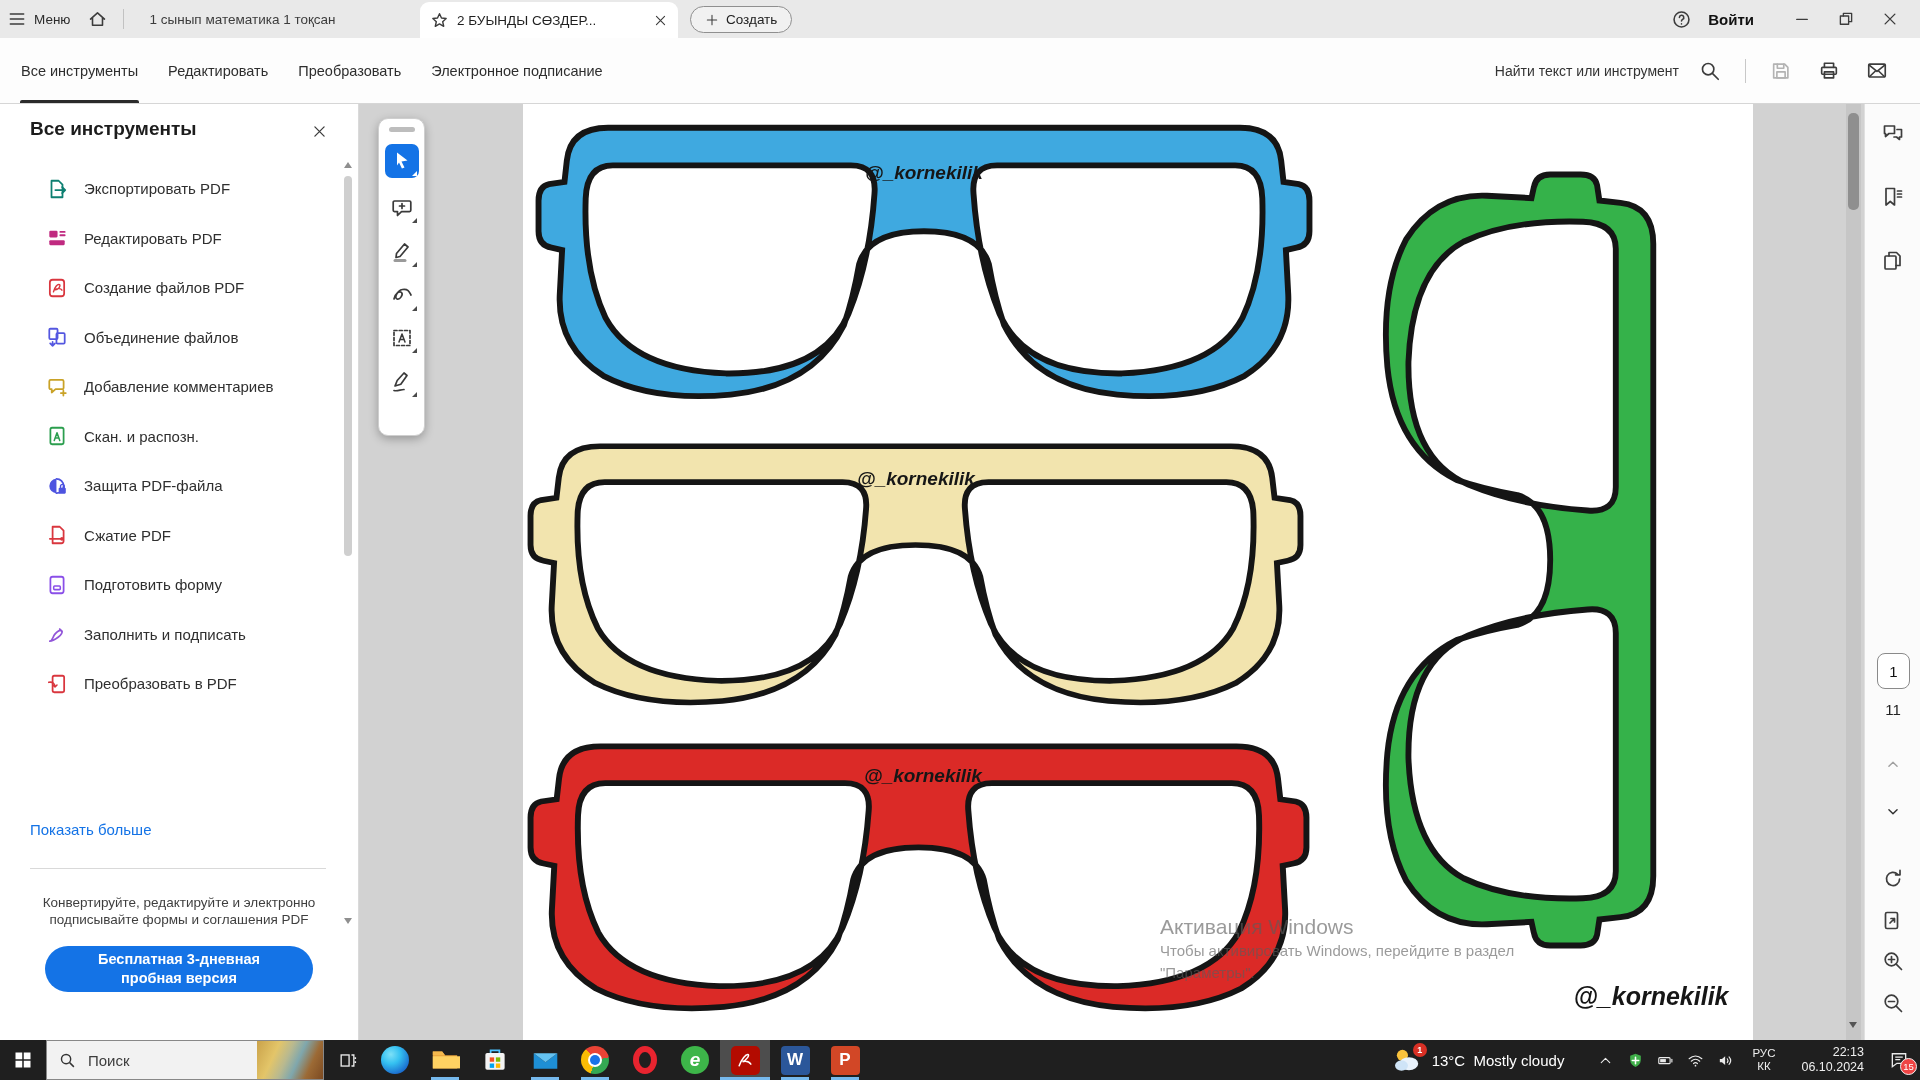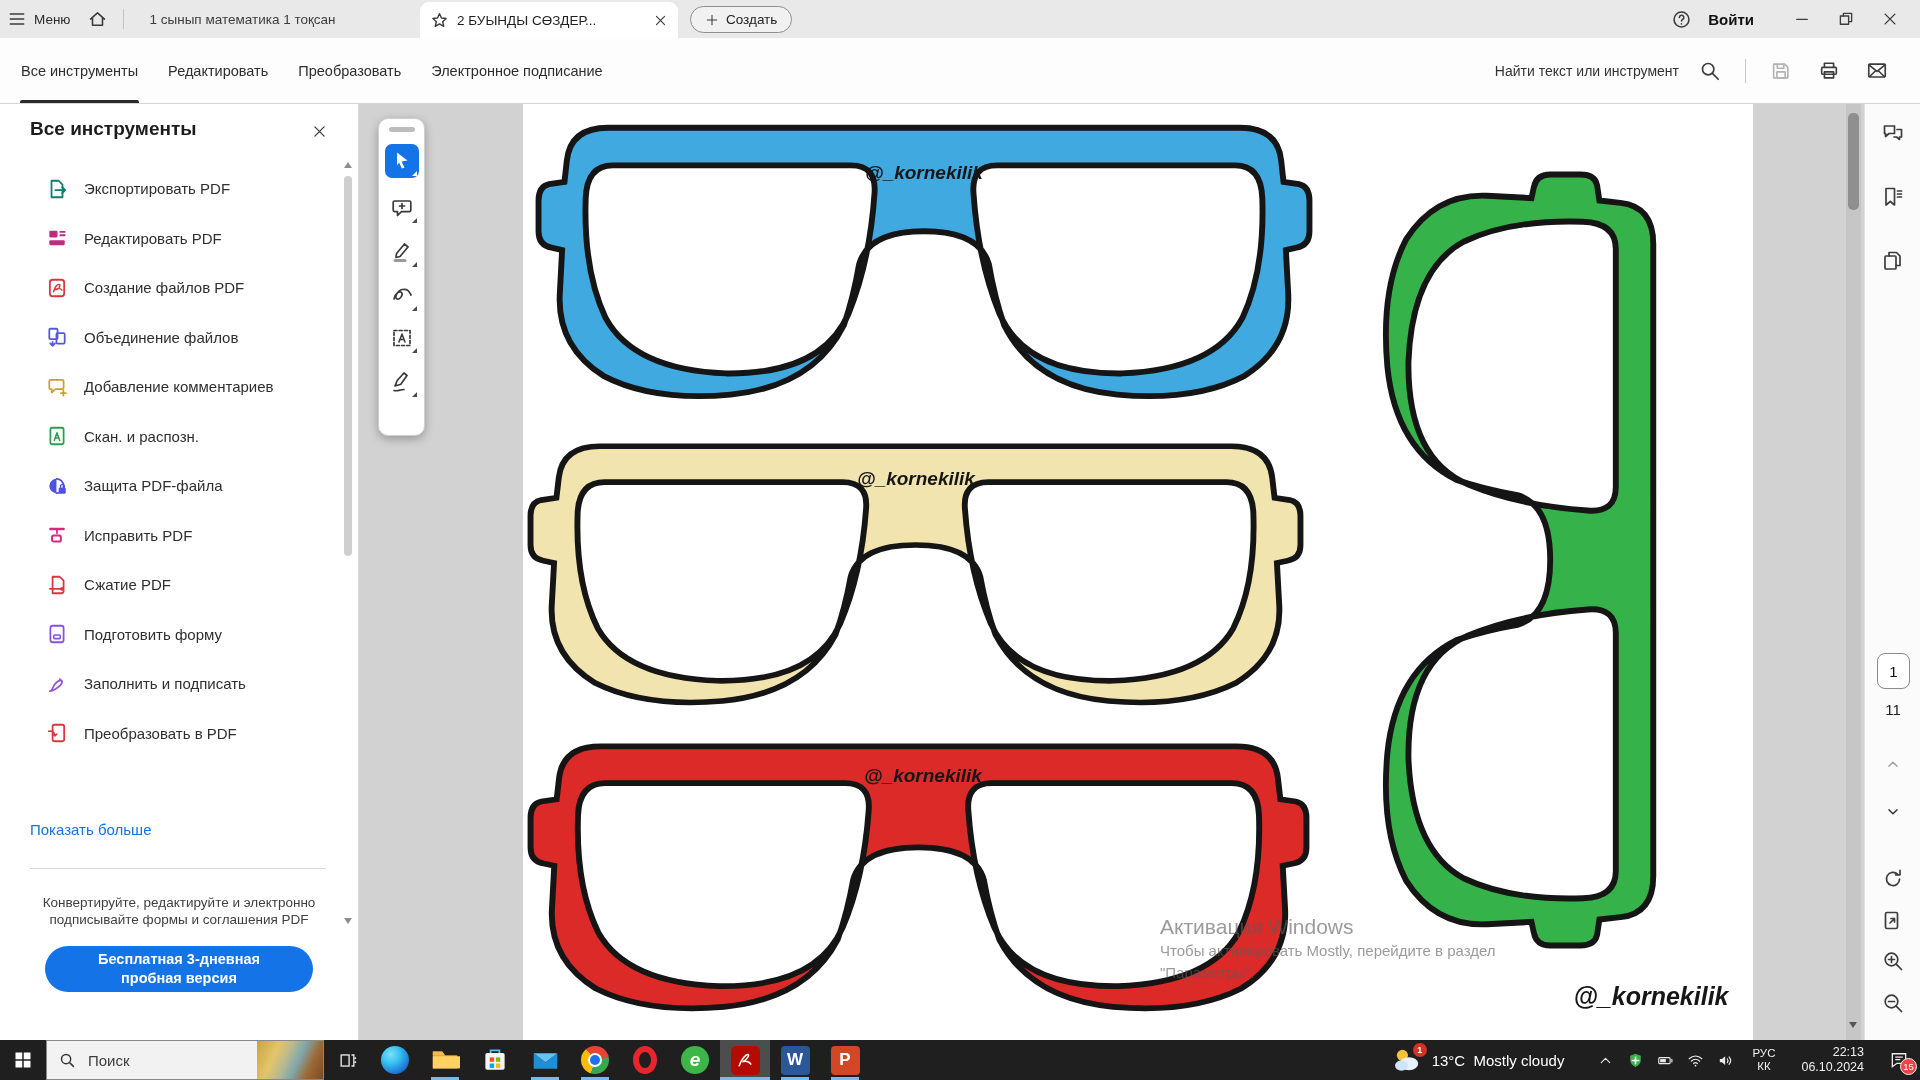--- a/index.html
+++ b/index.html
@@ -289,28 +289,20 @@
       <div class="tool-item">
         <span class="ticon" style="color: rgb(77, 83, 224);"><svg viewBox="0 0 20 20">
               <path d="M9.5 3.5a6.5 6.5 0 000 13z" fill="currentColor" stroke="none"></path>
               <path d="M9.5 3.5a6.5 6.5 0 010 13"></path>
               <rect x="11.5" y="11.5" width="6.5" height="5.5" rx="1" fill="currentColor" stroke="none"></rect>
               <path d="M13.2 11.5v-1.3a1.7 1.7 0 013.4 0v1.3" stroke-width="1.3"></path>
             </svg></span>
         <span class="tlabel">Защита PDF-файла</span>
       </div>
       <div class="tool-item">
-        <span class="ticon" style="color: rgb(212, 42, 125);"><svg viewBox="0 0 20 20">
-              <path d="M4 4.5h12" stroke-width="2.2"></path>
-              <path d="M10 4.5v4"></path>
-              <rect x="5.5" y="10.5" width="8" height="5.5" rx="1.5" stroke-width="1.8"></rect>
-            </svg></span>
-        <span class="tlabel">Исправить PDF</span>
-      </div>
-      <div class="tool-item">
         <span class="ticon" style="color: rgb(217, 54, 62);"><svg viewBox="0 0 20 20">
               <path d="M6 2.5h6.5L16 6v9.5a2 2 0 01-2 2H6z"></path>
               <path d="M3.5 13.5H14"></path>
               <circle cx="14.5" cy="13.5" r="1.7" fill="currentColor" stroke="none"></circle>
             </svg></span>
         <span class="tlabel">Сжатие PDF</span>
       </div>
       <div class="tool-item">
         <span class="ticon" style="color: rgb(138, 79, 232);"><svg viewBox="0 0 20 20">
               <rect x="4" y="2.5" width="12" height="15" rx="2"></rect>
@@ -366,21 +358,21 @@
     <div class="wm wm-small" style="left:280px;top:661px">@_kornekilik</div>
 
     <svg class="glasses" style="left: 855px; top: 67px; width: 287px; height: 778px; color: rgb(53, 178, 74);" viewBox="0 0 245 660" preserveAspectRatio="none">
       <g transform="translate(245,0) rotate(90)">
           <use href="#glasses-path"></use>
         </g>
     </svg>
 
     <div class="activation">
       <div class="a1">Активация Windows</div>
-      <div class="a2">Чтобы активировать Mostly, перейдите в раздел</div>
+      <div class="a2">Чтобы активировать Windows, перейдите в раздел</div>
       <div class="a2">"Параметры".</div>
     </div>
 
     <div class="wm wm-big" style="left:1008px;top:878px">@_kornekilik</div>
   </div>
 
   <div class="quickbar">
     <div class="qb-handle"></div>
     <div class="qb-btn active" style="top:25px">
       <svg viewBox="0 0 24 24">

